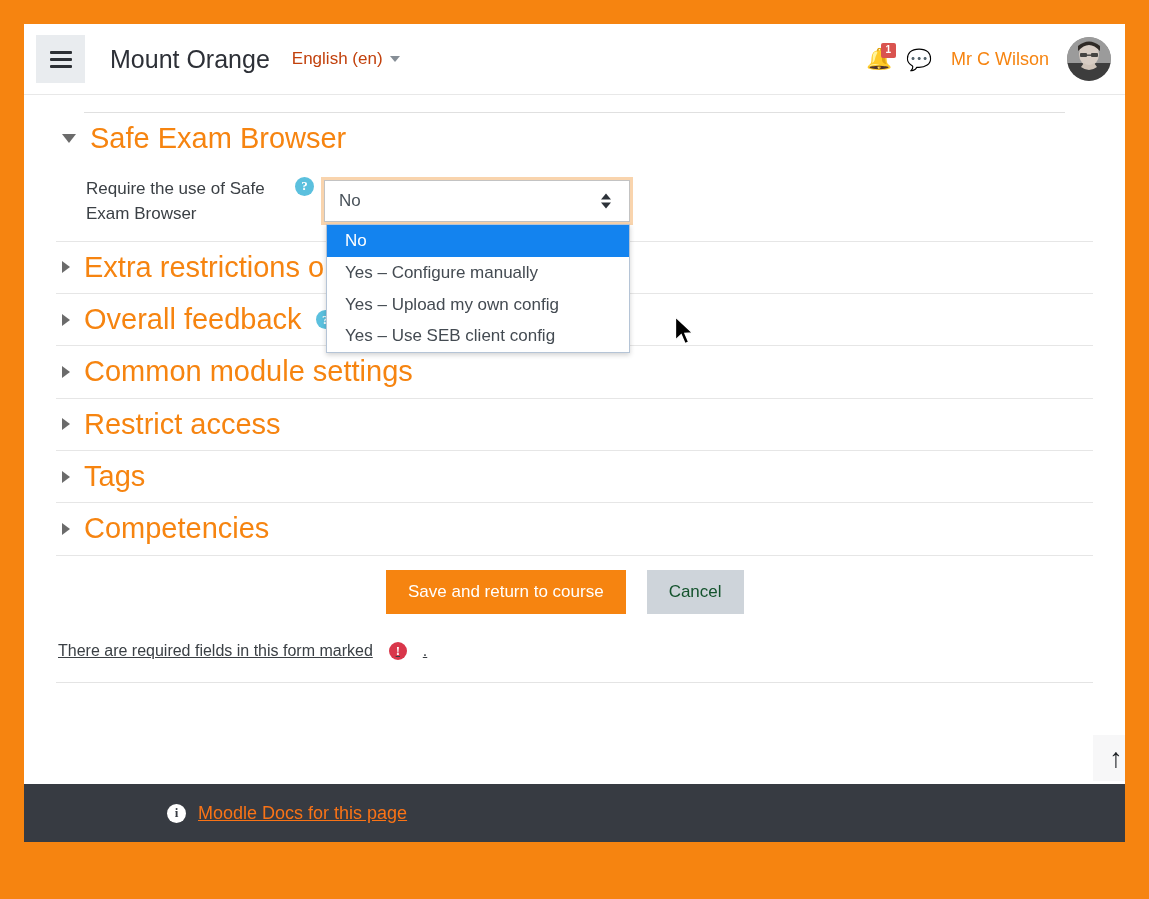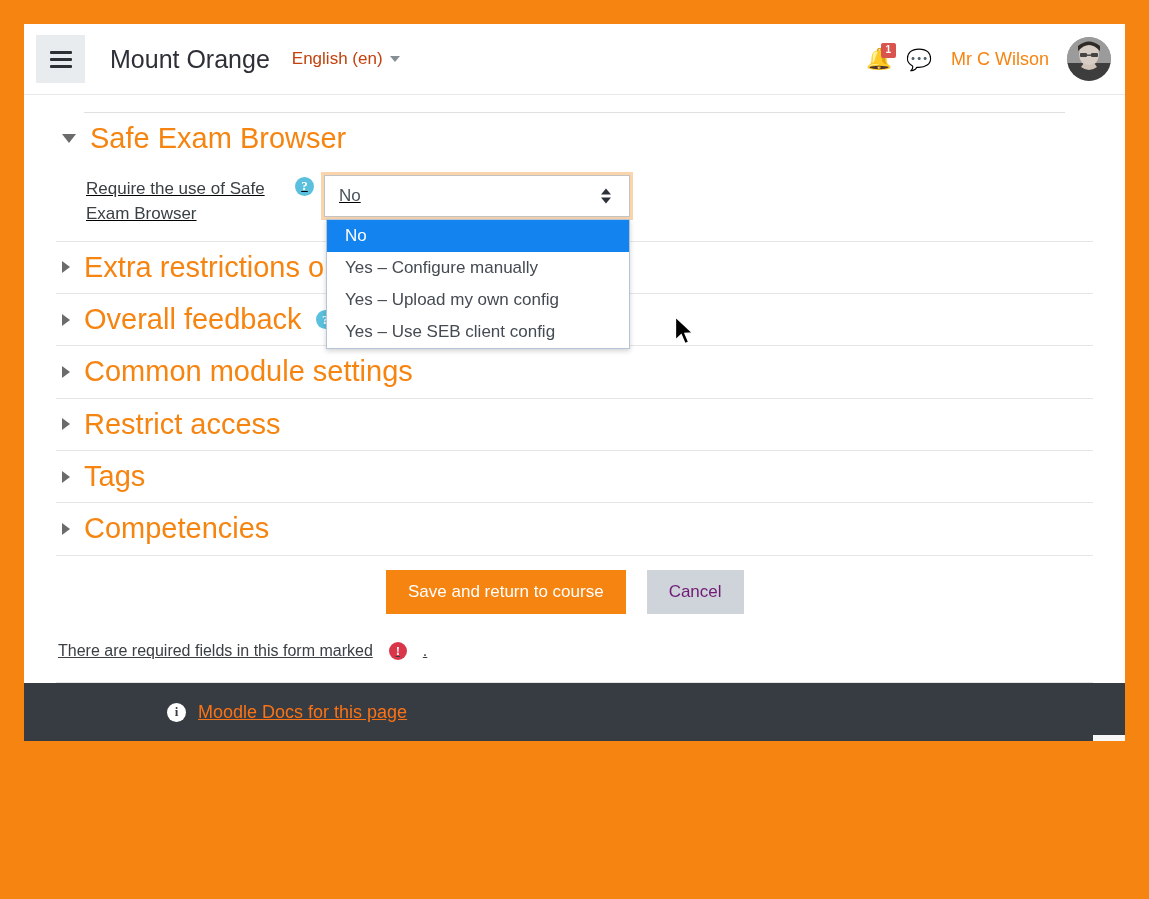--- a/index.html
+++ b/index.html
@@ -13,21 +13,21 @@
 
   
   body {
     background: #f68410;
     padding: 24px;
   }
 
   .browser-canvas {
     position: relative;
     width: 1101px;
-    height: 717px;
+    height: 818px;
     background: #ffffff;
     overflow: hidden;
   }
 
   
   .site-header {
     position: relative;
     height: 71px;
     background: #ffffff;
     border-bottom: 1px solid #e8e8e8;
@@ -199,24 +199,23 @@
 
   .divider {
     height: 1px;
     background: #e6e6e6;
     margin: 0 4px;
   }
 
   
   .field-row {
     display: flex;
-    align-items: flex-start;
+    align-items: center;
     padding: 11px 0 14px 0;
     position: relative;
-    text-decoration: underline;
   }
   .field-label {
     width: 262px;
     font-size: 17px;
     color: #3b4045;
     line-height: 1.45;
     display: flex;
     align-items: flex-start;
     gap: 9px;
     padding-left: 34px;
@@ -309,21 +308,21 @@
     font-size: 17px;
     border: none;
     cursor: pointer;
     padding: 0 22px;
     height: 44px;
     line-height: 44px;
     font-family: "Liberation Sans", sans-serif;
     white-space: nowrap;
   }
   .btn-primary { background: #f68410; color: #ffffff; }
-  .btn-cancel  { background: #ced4da; color: #701a75; }
+  .btn-cancel  { background: #ced4da; color: #14532d; }
 
   .required-note {
     font-size: 16px;
     color: #3b4045;
     padding: 16px 0 0 6px;
     display: flex;
     align-items: center;
     gap: 16px;
     text-decoration: underline;
   }

